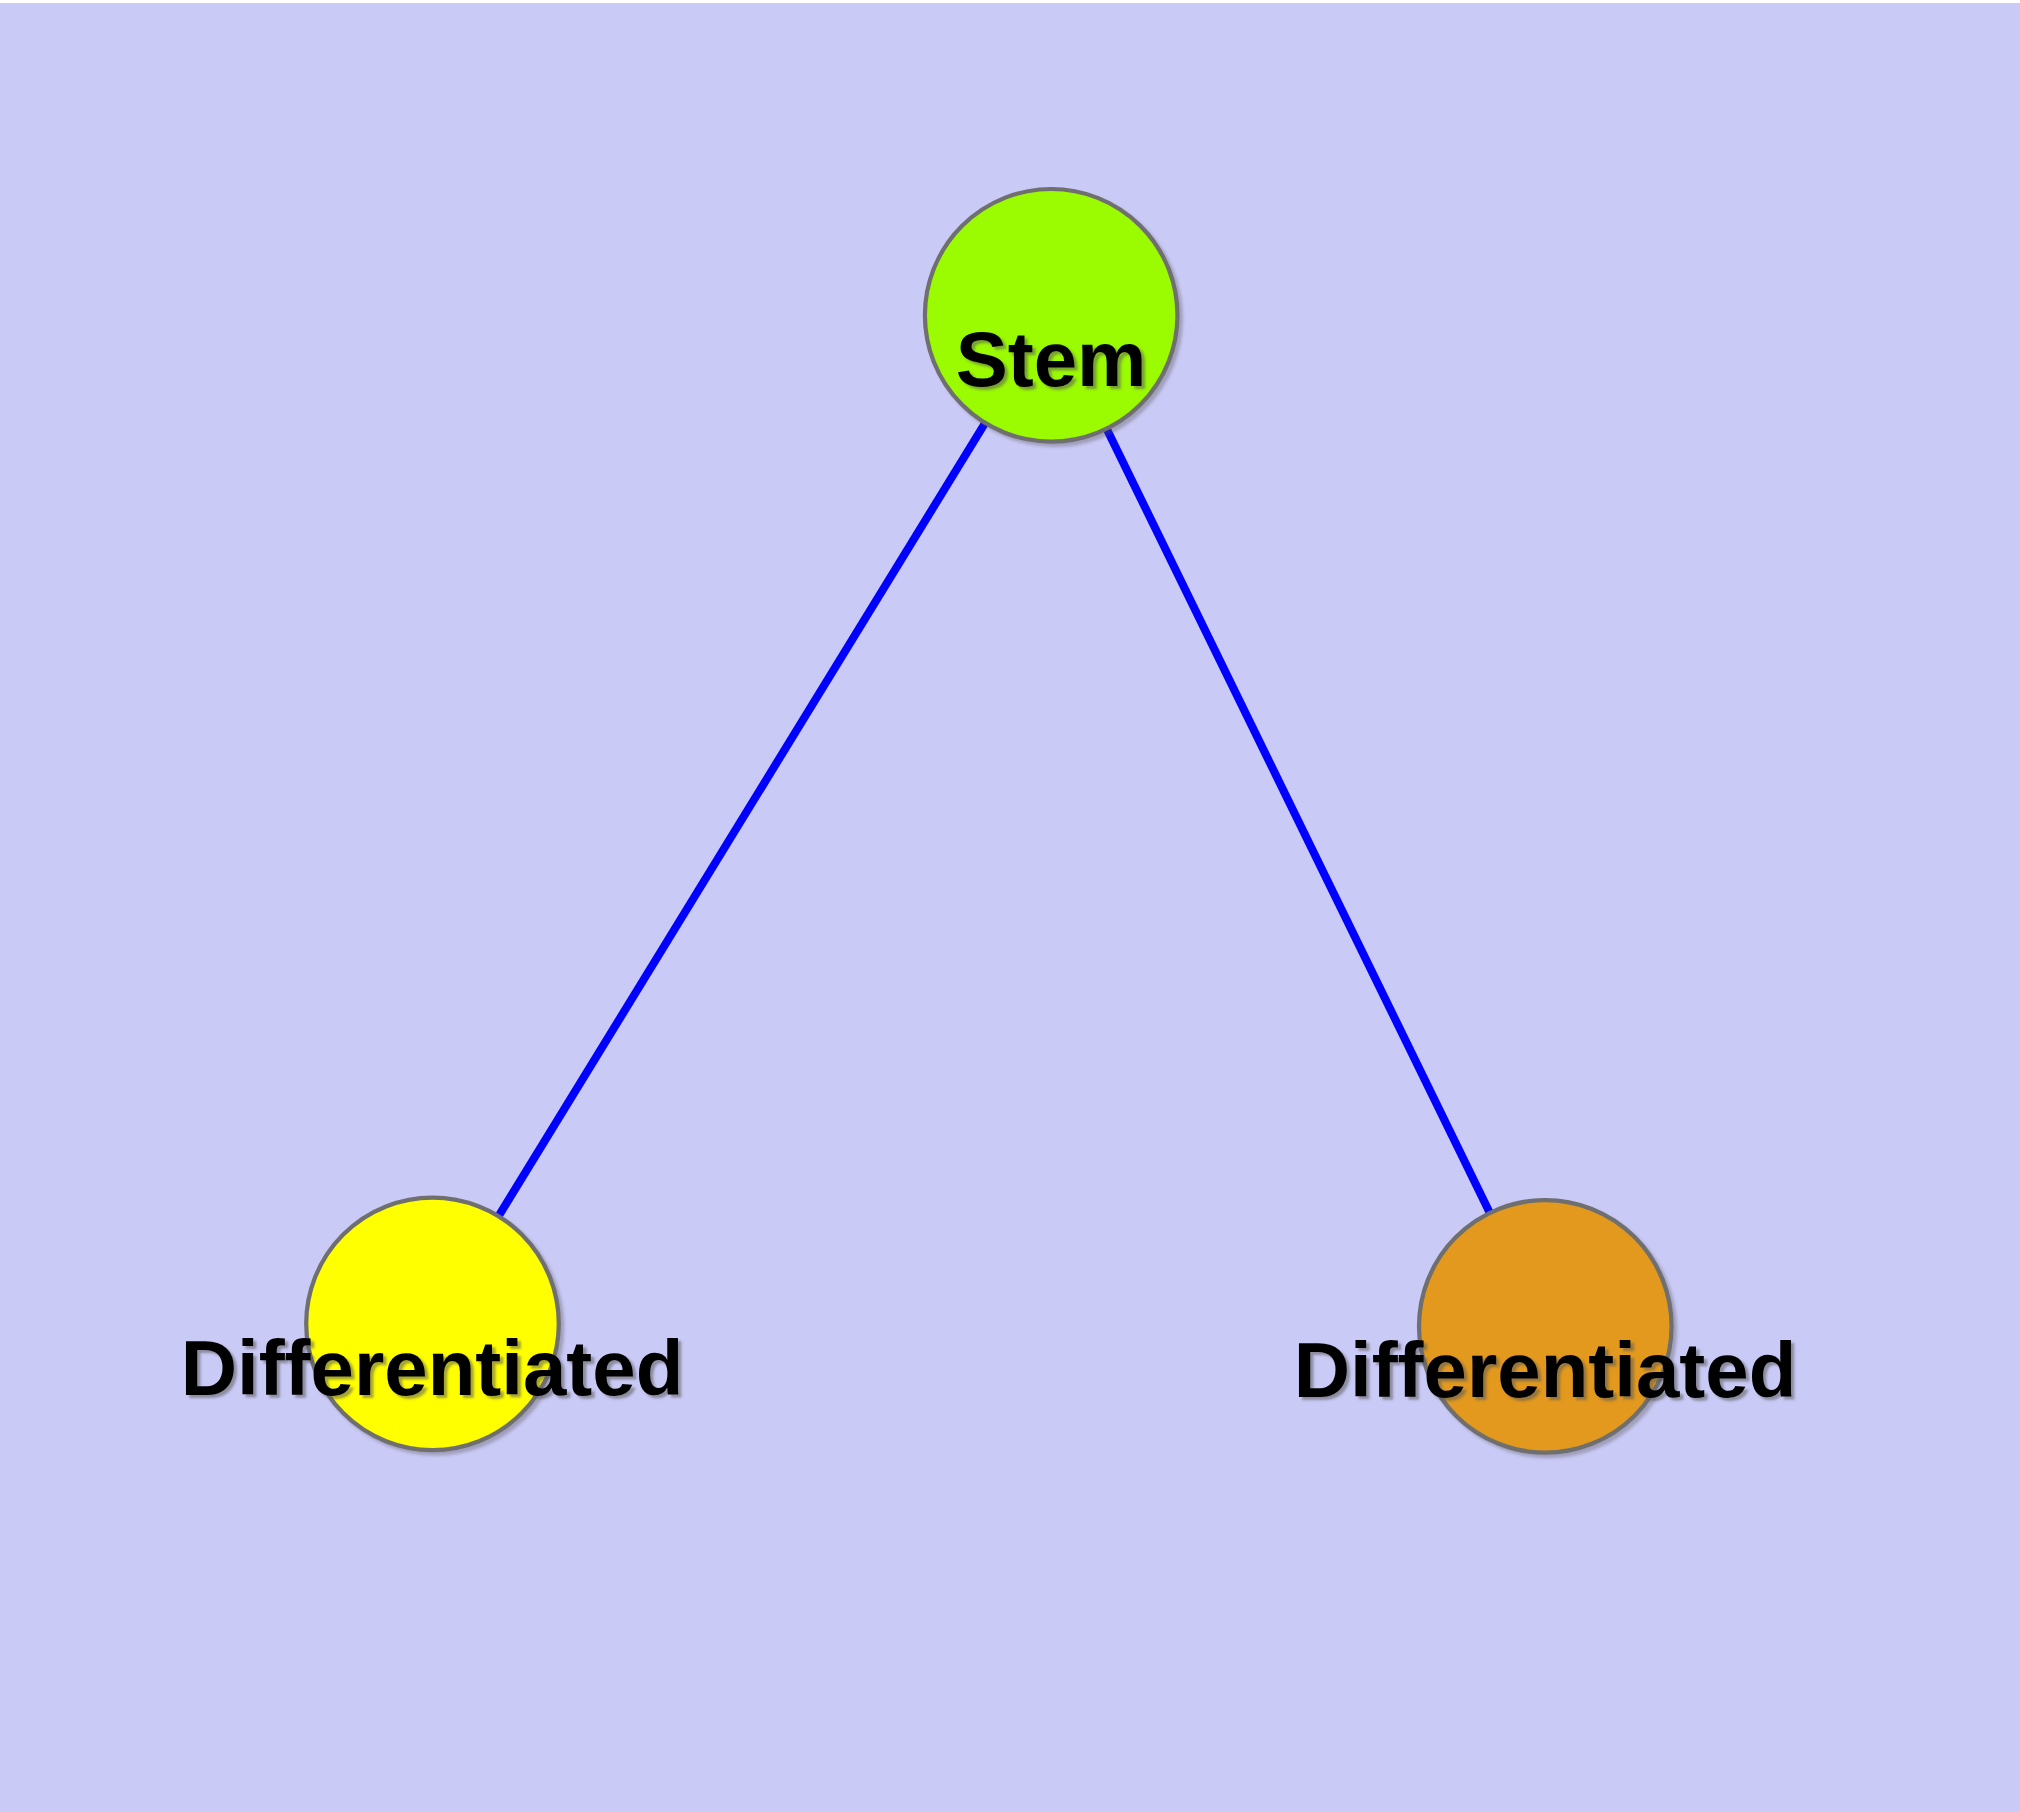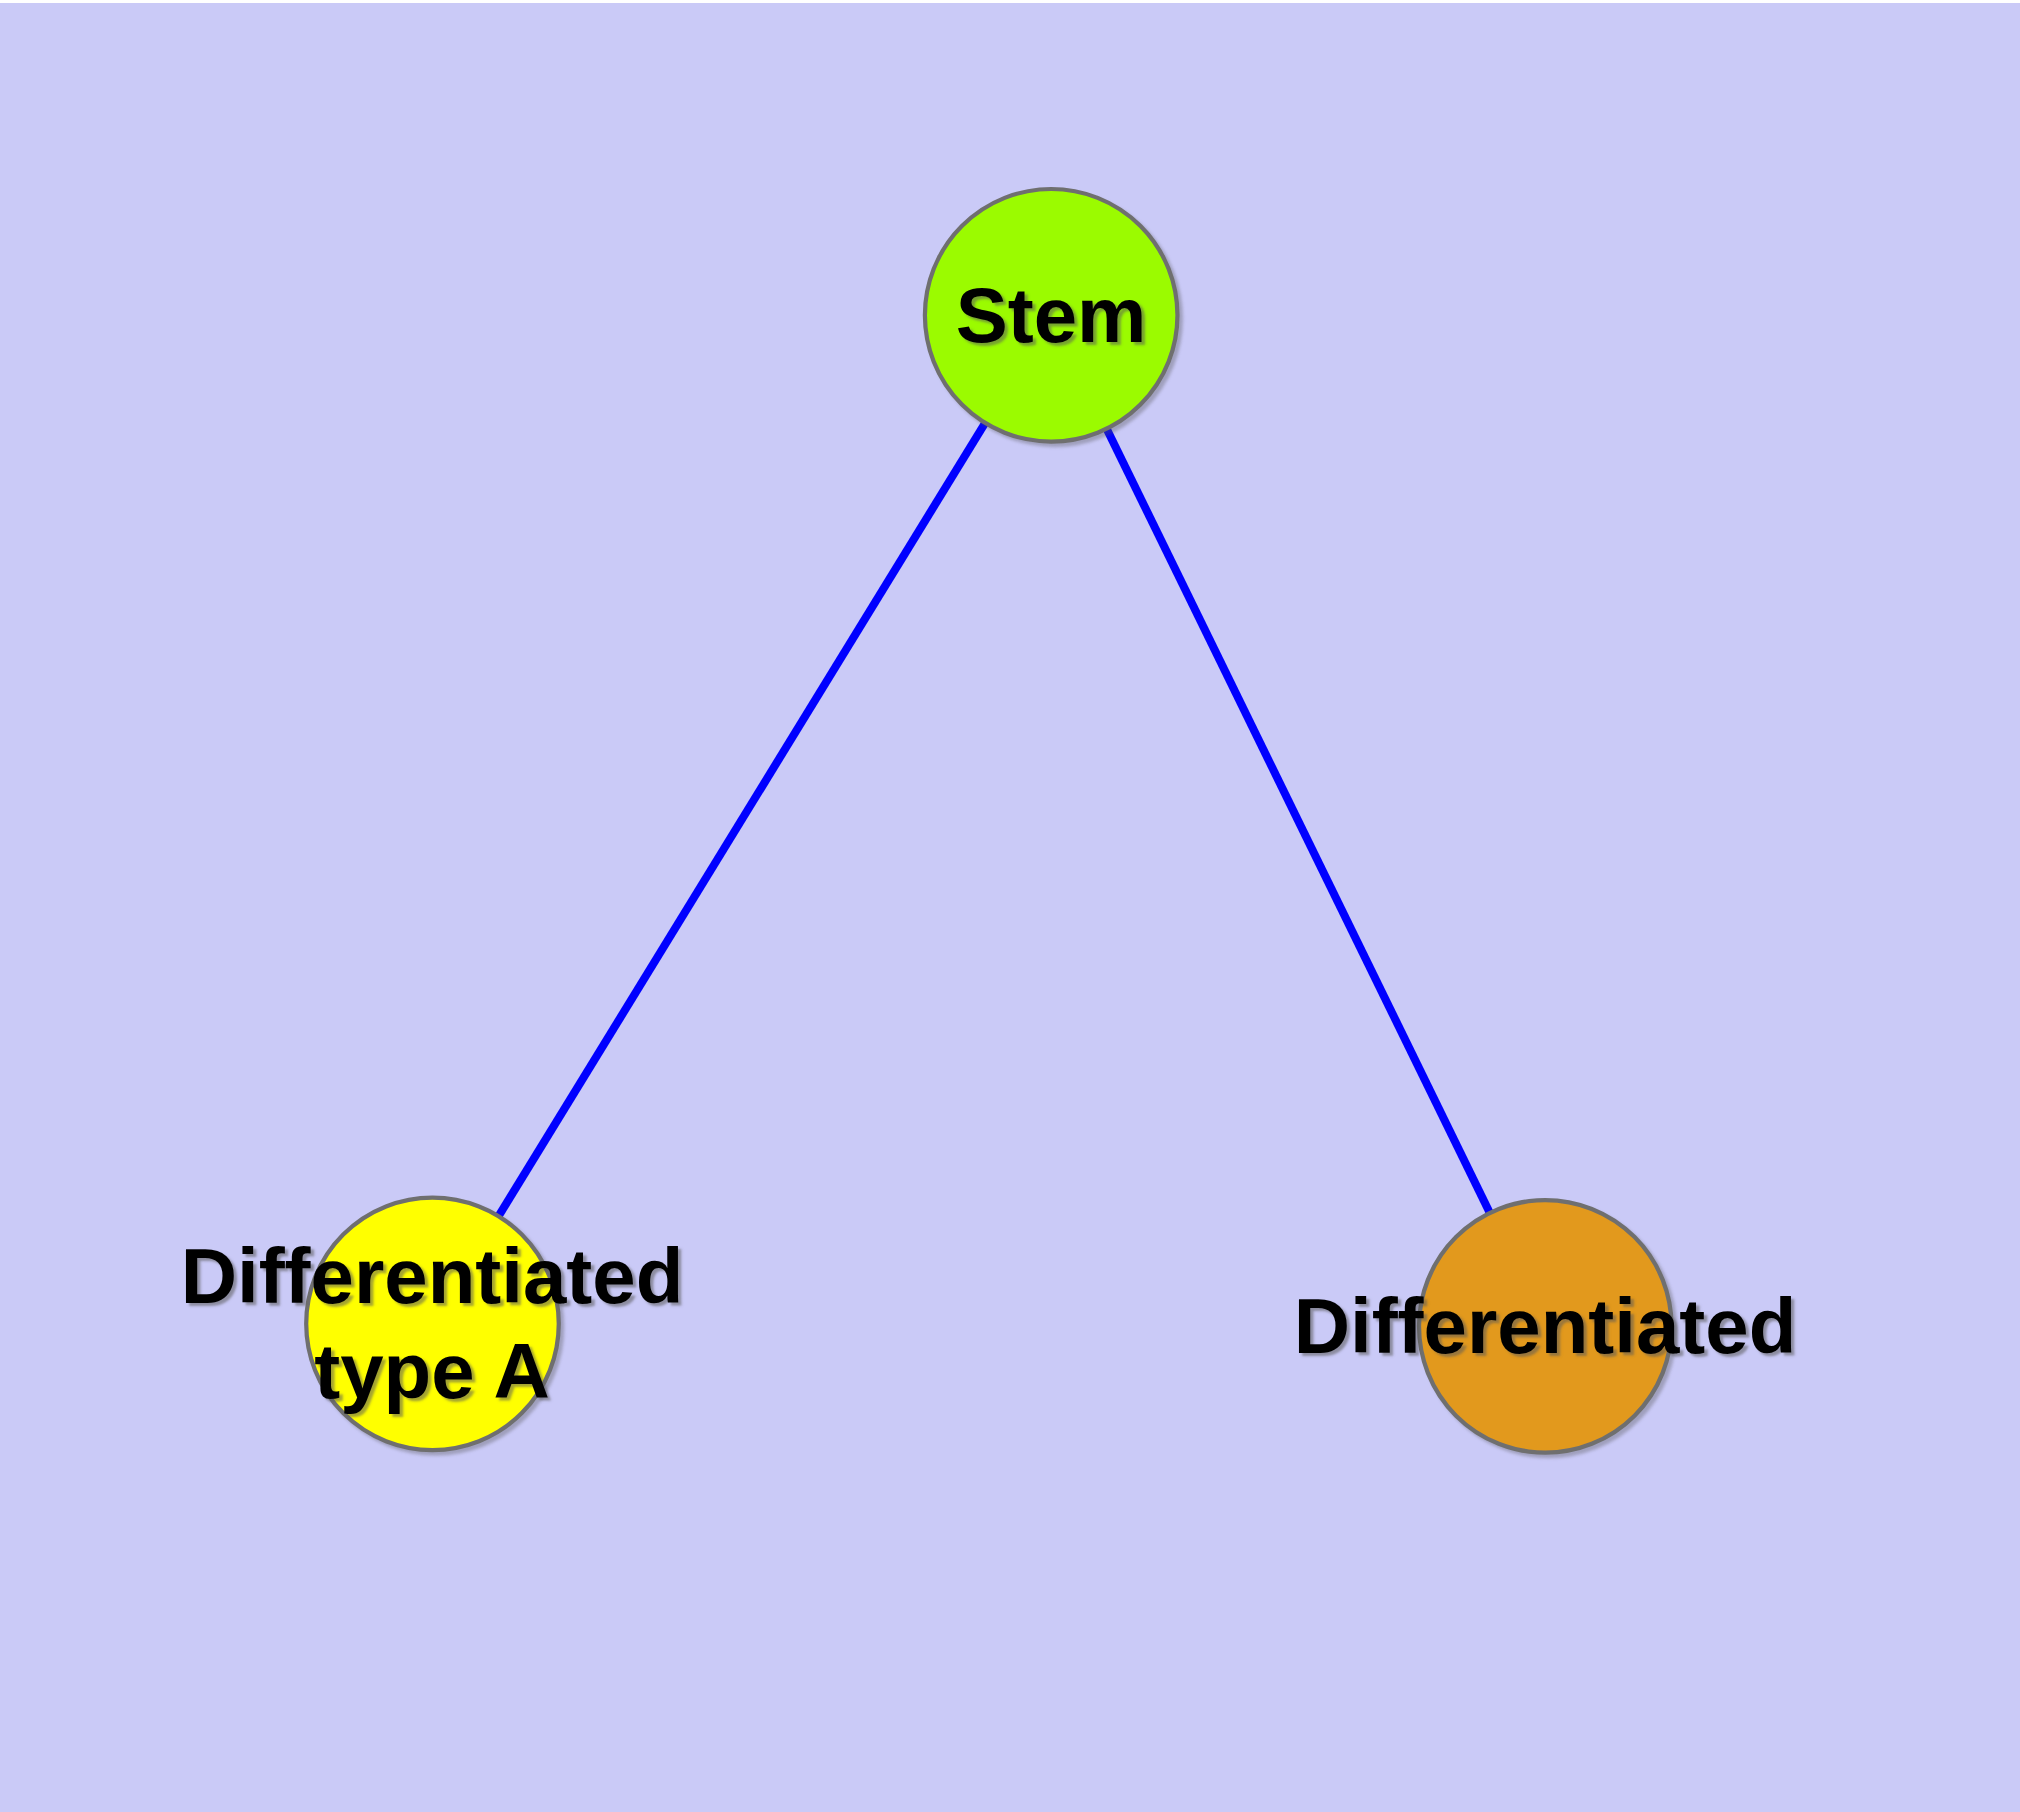--- a/index.html
+++ b/index.html
@@ -42,20 +42,21 @@
     position: absolute;
     transform: translate(-50%, -50%);
     text-align: center;
     font-weight: bold;
     font-size: 78px;
     line-height: 95px;
     color: #000000;
     white-space: nowrap;
     text-shadow: 3.4px 3.4px 2.5px rgba(90, 90, 90, 0.55);
     pointer-events: none;
+    margin-top: 44px;
   }
 </style>
 </head>
 <body>
 
 <div class="canvas" style="background: rgb(202, 202, 247);">
   <div class="top-strip" style="background: rgb(255, 255, 255);"></div>
 
   <svg class="graph" viewBox="0 0 2384 2138" xmlns="http://www.w3.org/2000/svg">
     <line class="edge" id="edge-0" x1="1240" y1="372" x2="510" y2="1562" stroke="#0000FF" stroke-width="9.5"></line>
@@ -64,20 +65,19 @@
     <circle class="node-circle" id="circle-1" cx="510" cy="1562" r="149" fill="#FFFF00" stroke="#6F6F6F"></circle>
     <circle class="node-circle" id="circle-2" cx="1823" cy="1565" r="149" fill="#E2991D" stroke="#6F6F6F"></circle>
   </svg>
 
   <div class="node-label" id="label-0" style="left: 1051px; top: 315px;">
     <div>Stem</div>
   </div>
 
   <div class="node-label" id="label-1" style="left: 432px; top: 1324px;">
     <div>Differentiated</div>
-    <div>type A</div>
   </div>
 
   <div class="node-label" id="label-2" style="left: 1545px; top: 1326px;">
     <div>Differentiated</div>
   </div>
 </div>
 
 
 </body></html>

